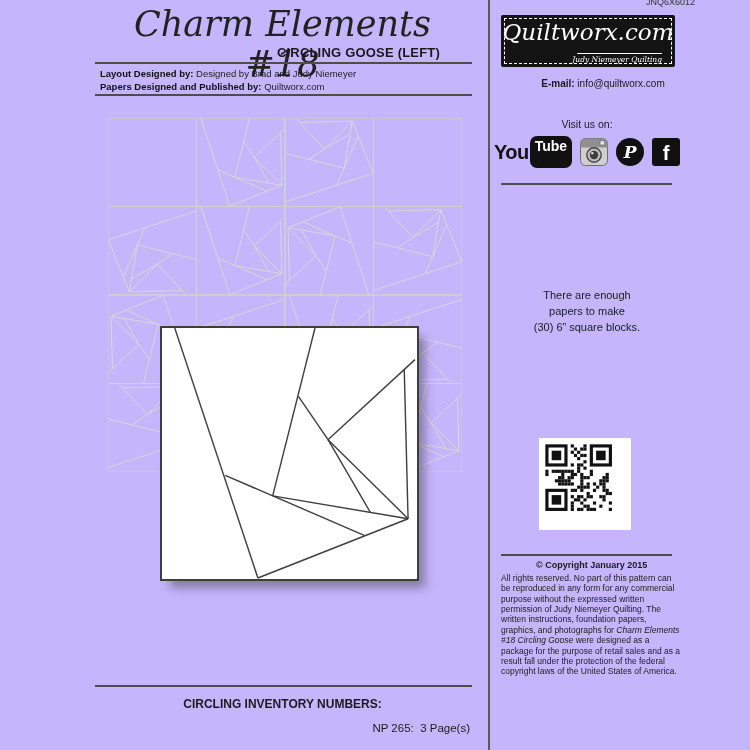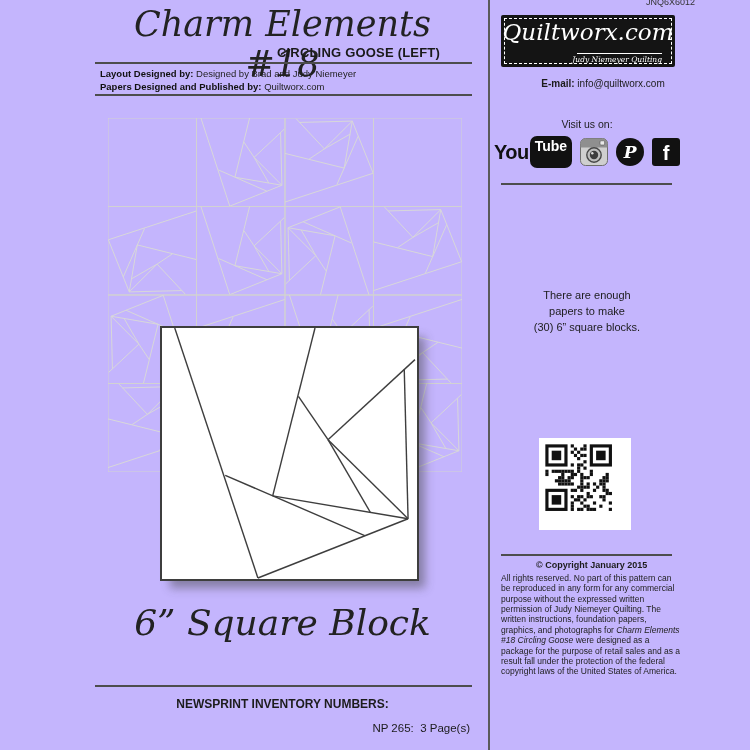--- a/index.html
+++ b/index.html
@@ -305,24 +305,23 @@
         <line x1="37.6" y1="99.6" x2="96.5" y2="76" stroke="#3e3e3e" stroke-width="1.4" vector-effect="non-scaling-stroke"></line>
         <line x1="43.4" y1="66.9" x2="96.5" y2="76" stroke="#3e3e3e" stroke-width="1.4" vector-effect="non-scaling-stroke"></line>
         <line x1="53.5" y1="27.2" x2="65.1" y2="44.5" stroke="#3e3e3e" stroke-width="1.4" vector-effect="non-scaling-stroke"></line>
         <line x1="99.2" y1="12.6" x2="65.1" y2="44.5" stroke="#3e3e3e" stroke-width="1.4" vector-effect="non-scaling-stroke"></line>
         <line x1="95" y1="16.5" x2="96.5" y2="76" stroke="#3e3e3e" stroke-width="1.4" vector-effect="non-scaling-stroke"></line>
         <line x1="65.1" y1="44.5" x2="81.8" y2="73.6" stroke="#3e3e3e" stroke-width="1.4" vector-effect="non-scaling-stroke"></line>
         <line x1="65.1" y1="44.5" x2="96.5" y2="76" stroke="#3e3e3e" stroke-width="1.4" vector-effect="non-scaling-stroke"></line>
       </svg>
   </div>
 
-  <div class="abs caption">6” Square Block</div>
 
   <div class="abs hrule" style="left:95px; top:685px; width:377px;"></div>
-  <div class="abs inv-head">NEWSPRINT INVENTORY NUMBERS:</div>
+  <div class="abs inv-head">CIRCLING INVENTORY NUMBERS:</div>
   <div class="abs inv-val">NP 265:  3 Page(s)</div>
 
   <div class="abs vline"></div>
   <div class="abs prod-code">JNQ6X6012</div>
 
   <div class="abs logo-box">
     <div class="logo-text">Quiltworx.com</div>
     <div class="logo-underline"></div>
     <div class="logo-tagline">Judy Niemeyer Quilting</div>
   </div>

